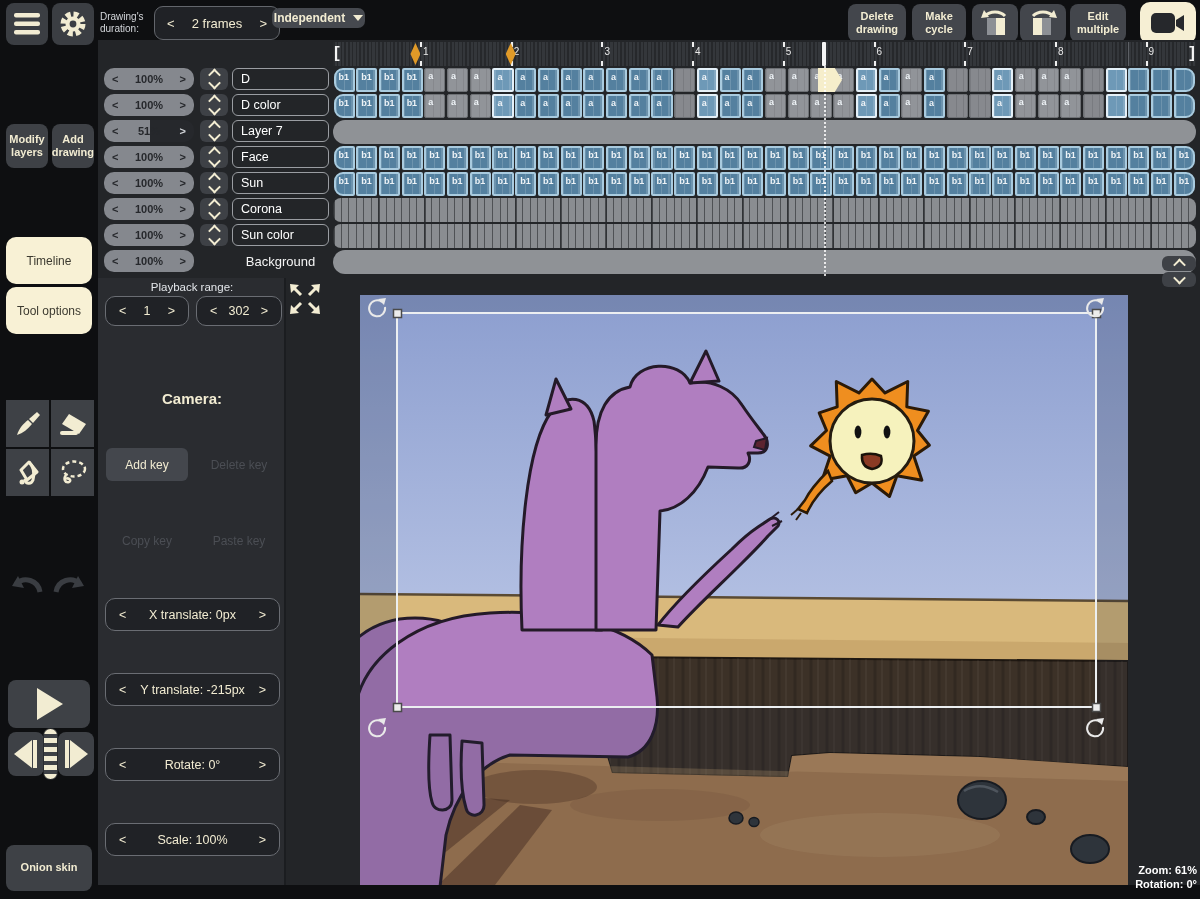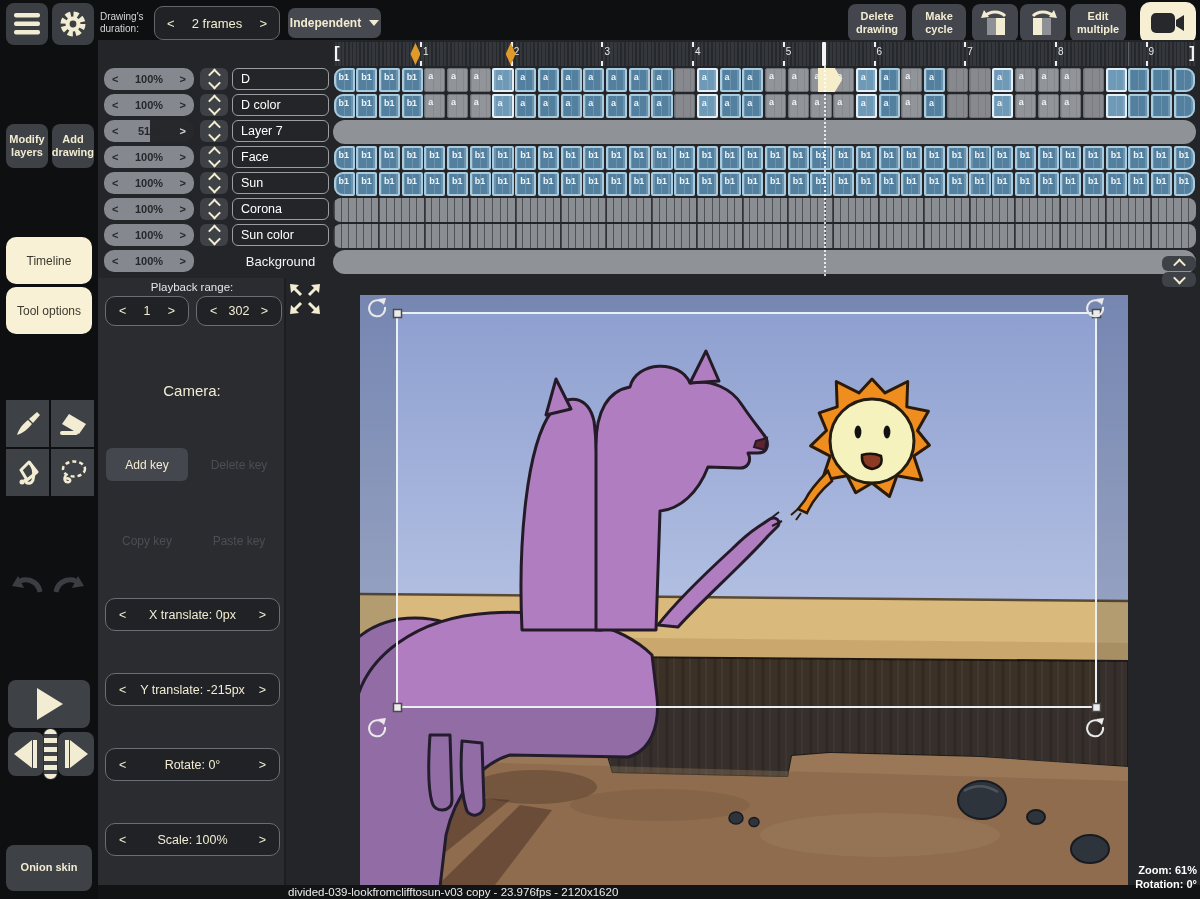--- a/index.html
+++ b/index.html
@@ -88,21 +88,21 @@
       <circle cx="14" cy="14" r="7.5" fill="#f2ecd2"></circle>
       <circle cx="14" cy="14" r="3.4" fill="#3b3e43"></circle>
     </svg>
   </div>
   <div class="abs small-lab" style="left:100px;top:11px;width:50px;">Drawing's duration:</div>
   <div class="abs tb-stepper" style="left:154px;top:6px;width:126px;height:34px;">
     <span>&lt;</span>
     <span class="val">2 frames</span>
     <span>&gt;</span>
   </div>
-  <div class="abs dd" style="left:288px;top:8px;width:93px;height:30px;">
+  <div class="abs dd" style="left:272px;top:8px;width:93px;height:20px;">
     <span>Independent</span>
     <span class="tri"></span>
   </div>
   <div class="abs tb-btn" style="left:848px;top:4px;width:58px;height:38px;">
     <span>Delete drawing</span>
   </div>
   <div class="abs tb-btn" style="left:912px;top:4px;width:54px;height:38px;">
     <span>Make cycle</span>
   </div>
   <div class="abs tb-btn" style="left:972px;top:4px;width:46px;height:38px;">
@@ -492,21 +492,21 @@
   <div class="abs cam-stepper" style="left:105px;top:296px;width:84px;height:30px;">
     <span>&lt;</span>
       <span>1</span>
       <span>&gt;</span>
   </div>
   <div class="abs cam-stepper" style="left:196px;top:296px;width:86px;height:30px;">
     <span>&lt;</span>
       <span>302</span>
       <span>&gt;</span>
   </div>
-  <div class="abs" style="left:100px;top:382px;width:184px;text-align:center;color:#f2ecd2;font-size:15px;font-weight:normal;">Camera:</div>
+  <div class="abs" style="left:100px;top:390px;width:184px;text-align:center;color:#f2ecd2;font-size:15px;font-weight:bold;">Camera:</div>
   <div class="abs cam-btn" style="left:106px;top:448px;width:82px;height:33px;">
       <span>Add key</span>
     </div>
   <div class="abs cam-btn disabled" style="left:196px;top:448px;width:86px;height:33px;">
       <span>Delete key</span>
     </div>
   <div class="abs cam-btn disabled" style="left:106px;top:524px;width:82px;height:33px;">
       <span>Copy key</span>
     </div>
   <div class="abs cam-btn disabled" style="left:196px;top:524px;width:86px;height:33px;">
@@ -634,20 +634,17 @@
         <rect x="732.5" y="14.5" width="8" height="8"></rect>
       <rect x="33.5" y="408.5" width="8" height="8"></rect>
         <rect x="732.5" y="408.5" width="8" height="8"></rect>
     </g>
     <use href="#rot" x="8" y="4"></use>
     <use href="#rot" x="726" y="4"></use>
     <use href="#rot" x="8" y="424"></use>
     <use href="#rot" x="726" y="424"></use>
   </svg>
 
-  <div id="bottom-bar" class="abs" style="left:98px;top:885px;width:1102px;height:14px;">
-    <span style="padding-left:190px;">divided-039-lookfromclifftosun-v03 copy - 23.976fps - 2120x1620</span>
-  </div>
   <div class="abs zoom-status" style="left:1080px;top:863px;width:117px;">
     <div>Zoom: 61%</div>
     <div>Rotation: 0°</div>
   </div>
 </div>
 
 </body></html>

